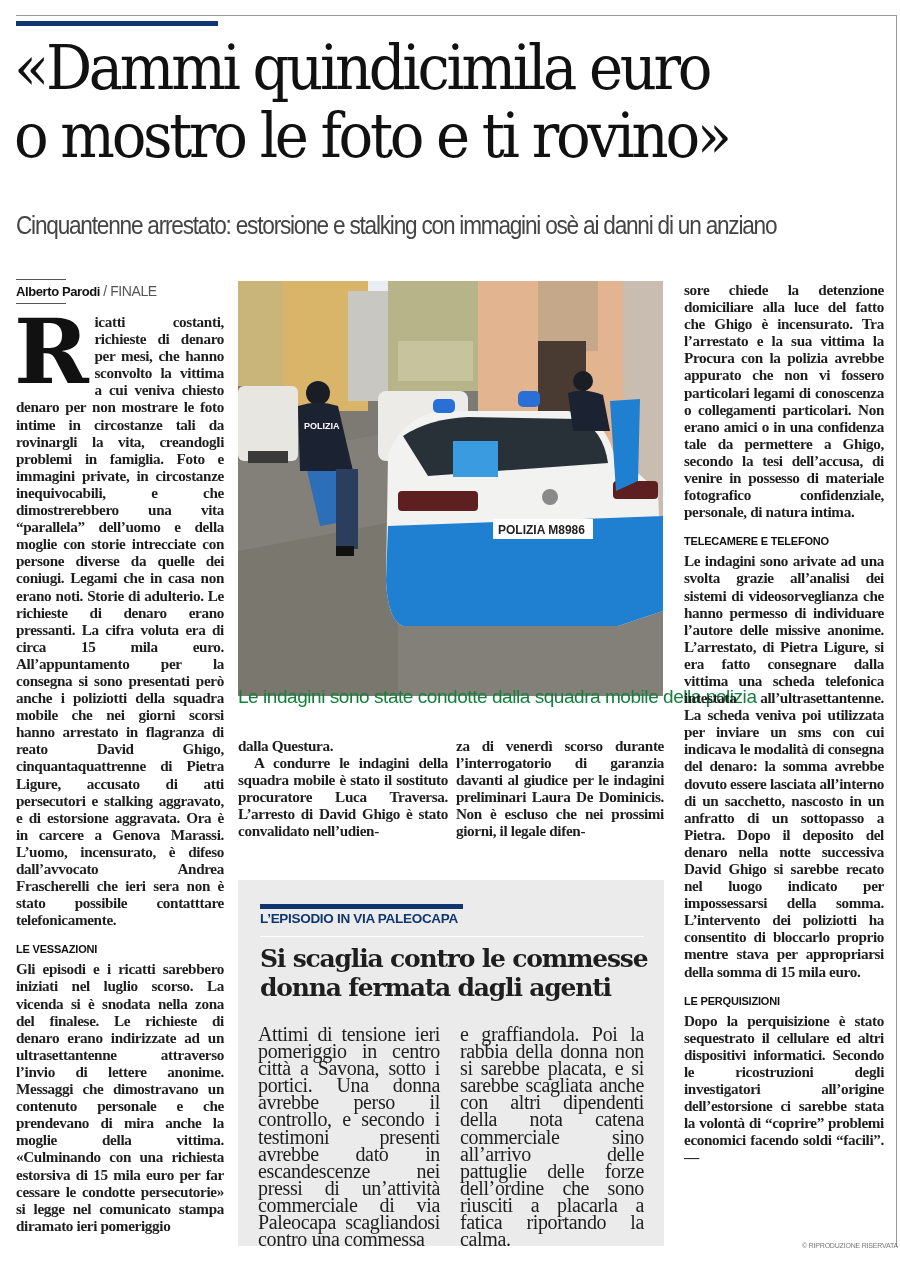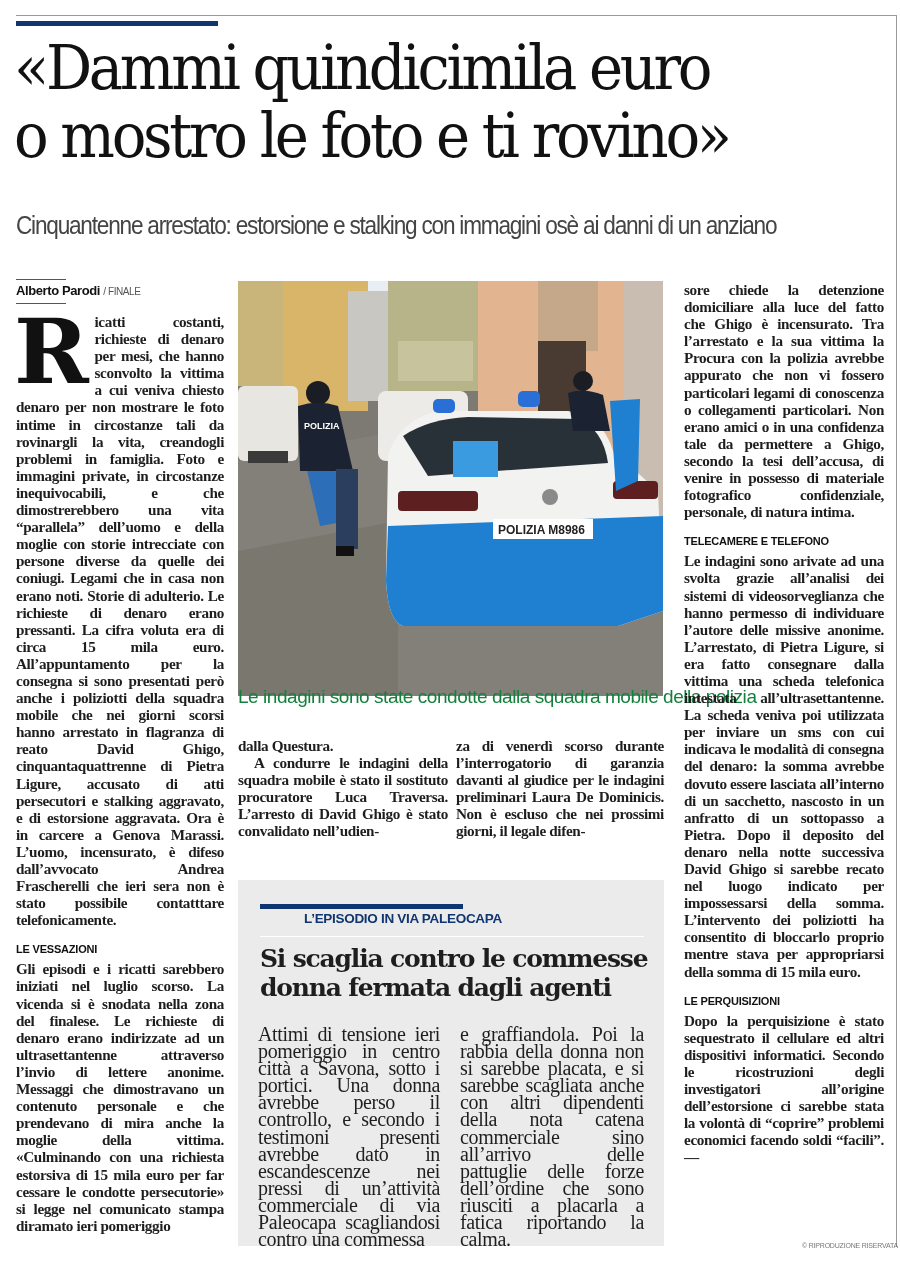--- a/index.html
+++ b/index.html
@@ -14,21 +14,21 @@
     font-family: "DejaVu Serif", serif; font-weight: normal; font-size: 62px; line-height: 68px;
     letter-spacing: -3.6px; color: #111; transform: scaleX(0.93); transform-origin: left top; white-space: nowrap; }
   .subhead { position: absolute; left: 16px; top: 208px; width: 880px;
     font-family: "Liberation Sans", sans-serif; font-size: 26px; line-height: 34px; color: #444;
     letter-spacing: -1.4px; white-space: nowrap; transform: scaleX(0.87); transform-origin: left top; font-weight: 300; }
 
   .byline-rule { position: absolute; left: 16px; height: 1px; width: 50px; background: #555; }
   .byline { position: absolute; left: 16px; top: 283px; white-space: nowrap;
     font-family: "Liberation Sans", sans-serif; font-size: 13px; letter-spacing: -0.4px; }
   .byline .name { font-weight: bold; color: #111; }
-  .byline .loc { color: #555; font-size: 10px; }
+  .byline .loc { color: #555; font-size: 14px; }
 
   .col { position: absolute; font-size: 15.2px; line-height: 17.1px; text-align: justify; color: #1e1e1e; letter-spacing: -0.35px; }
   .col p { hyphens: manual; font-weight: bold; }
   .col-1 { left: 16px; top: 313px; width: 208px; }
   .col-2 { left: 238px; top: 737px; width: 210px; }
   .col-3 { left: 456px; top: 737px; width: 208px; }
   .col-4 { left: 684px; top: 281px; width: 200px; }
   .indent { text-indent: 16px; }
 
   .dropcap { float: left; font-family: "DejaVu Serif", serif; font-size: 90px; line-height: 72px;
@@ -37,21 +37,21 @@
   .section-label { font-family: "Liberation Sans", sans-serif; font-weight: bold; font-size: 11px;
     letter-spacing: -0.2px; color: #111; text-transform: uppercase; margin: 14px 0 4px; line-height: 14px; }
 
   .photo { position: absolute; left: 238px; top: 281px; width: 425px; height: 415px; overflow: hidden; background: #8d8b86; }
   .caption { position: absolute; left: 238px; top: 686px; width: 430px; white-space: nowrap;
     font-family: "Liberation Sans", sans-serif; font-size: 19px; letter-spacing: -0.45px; color: #15803d; }
 
   .sidebar-box { position: absolute; left: 238px; top: 880px; width: 426px; height: 366px; background: #ebebeb; }
   .sidebar-bar { position: absolute; left: 22px; top: 24px; width: 203px; height: 5px; background: #0f3670; }
   .sidebar-kicker { position: absolute; left: 22px; top: 31px; font-family: "Liberation Sans", sans-serif;
-    font-weight: bold; font-size: 13.5px; color: #0f3670; letter-spacing: -0.3px; white-space: nowrap; margin-left: 44px; }
+    font-weight: bold; font-size: 13.5px; color: #0f3670; letter-spacing: -0.3px; white-space: nowrap; }
   .sidebar-rule { position: absolute; left: 22px; top: 56px; width: 384px; height: 1px; background: #ffffff; }
   .sidebar-title { position: absolute; left: 22px; top: 64px; width: 390px; font-family: "DejaVu Serif", serif;
     font-size: 25px; line-height: 29px; color: #1e1e1e; letter-spacing: -1.2px; }
   .sidebar-col { position: absolute; top: 146px; font-size: 20px; line-height: 17.1px; text-align: justify; color: #1e1e1e; letter-spacing: -0.35px; }
   .sb-col-1 { left: 20px; width: 182px; }
   .sb-col-2 { left: 222px; width: 184px; }
 
   .copyright { position: absolute; left: 802px; top: 1242px; font-family: "Liberation Sans", sans-serif; font-size: 7px; color: #777; letter-spacing: -0.2px; white-space: nowrap; }
 </style>
 </head>

